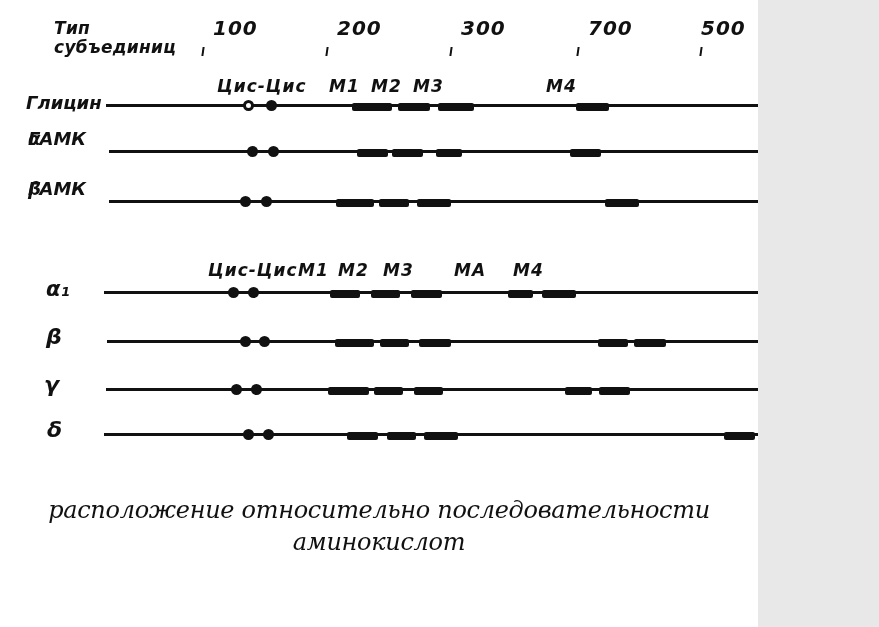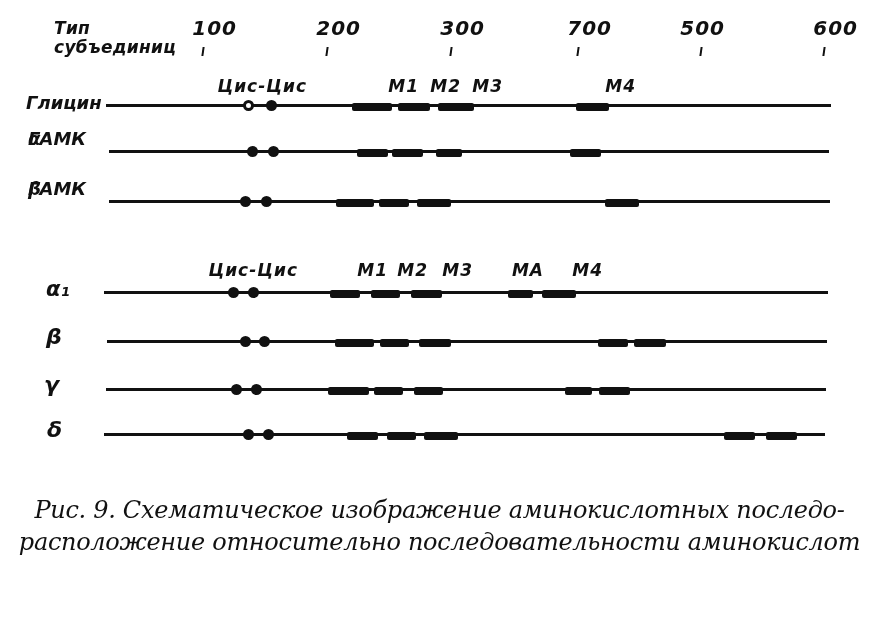--- a/index.html
+++ b/index.html
@@ -1,23 +1,23 @@
 <!DOCTYPE html>
 <html><head>
 <meta charset="utf-8">
 <style>
   html,body{margin:0;padding:0;background:#e8e8e8;}
-  .page{position:relative;width:879px;height:627px;background:#ffffff;color:#111;overflow:hidden;
+  .page{position:relative;width:758px;height:627px;background:#ffffff;color:#111;overflow:hidden;
         font-family:"DejaVu Sans",sans-serif;}
   .axis-title{position:absolute;left:54px;top:19px;font:italic bold 17px "DejaVu Sans",sans-serif;
               line-height:19px;letter-spacing:0.3px;}
   #diagram div{position:absolute;}
-  .num{font:italic bold 20px "DejaVu Sans",sans-serif;text-align:right;letter-spacing:1px;}
+  .num{font:italic bold 20px "DejaVu Sans",sans-serif;text-align:left;letter-spacing:1px;margin-left:36px;}
   .tick{width:2px;height:9px;background:#111;transform:skewX(-8deg);}
-  .ann{font:italic bold 17px "DejaVu Sans",sans-serif;text-align:right;white-space:nowrap;letter-spacing:1px;}
+  .ann{font:italic bold 17px "DejaVu Sans",sans-serif;text-align:left;white-space:nowrap;letter-spacing:1px;}
   .rowlabel{font-style:italic;font-weight:bold;line-height:22px;white-space:nowrap;}
   .line{height:3px;background:#111;}
   .seg{height:8px;background:#111;border-radius:2px;}
   .dot{width:11px;height:11px;background:#111;border-radius:50%;}
   .dot.open{background:#fff;border:3px solid #111;box-sizing:border-box;}
   .caption{position:absolute;left:14px;right:14px;top:495px;text-align:center;
            font:italic 24px "DejaVu Serif",serif;line-height:31.5px;letter-spacing:-0.3px;}
   .caption .sub{font-size:15px;vertical-align:-6px;}
 </style>
 </head>
@@ -126,17 +126,16 @@
       <div class="seg" style="left: 347px; top: 432px; width: 31px;"></div>
       <div class="seg" style="left: 387px; top: 432px; width: 29px;"></div>
       <div class="seg" style="left: 424px; top: 432px; width: 34px;"></div>
       <div class="seg" style="left: 724px; top: 432px; width: 31px;"></div>
       <div class="seg" style="left: 766px; top: 432px; width: 31px;"></div>
       <div class="dot" style="left: 243px; top: 429px;"></div>
       <div class="dot" style="left: 263px; top: 429px;"></div>
     </div>
 
   <div class="caption">
-    <div>Рис. 9. Схематическое изображение аминокислотных последо-</div>
     <div>расположение относительно последовательности аминокислот</div>
   </div>
 
 </div>
 
 </body></html>

